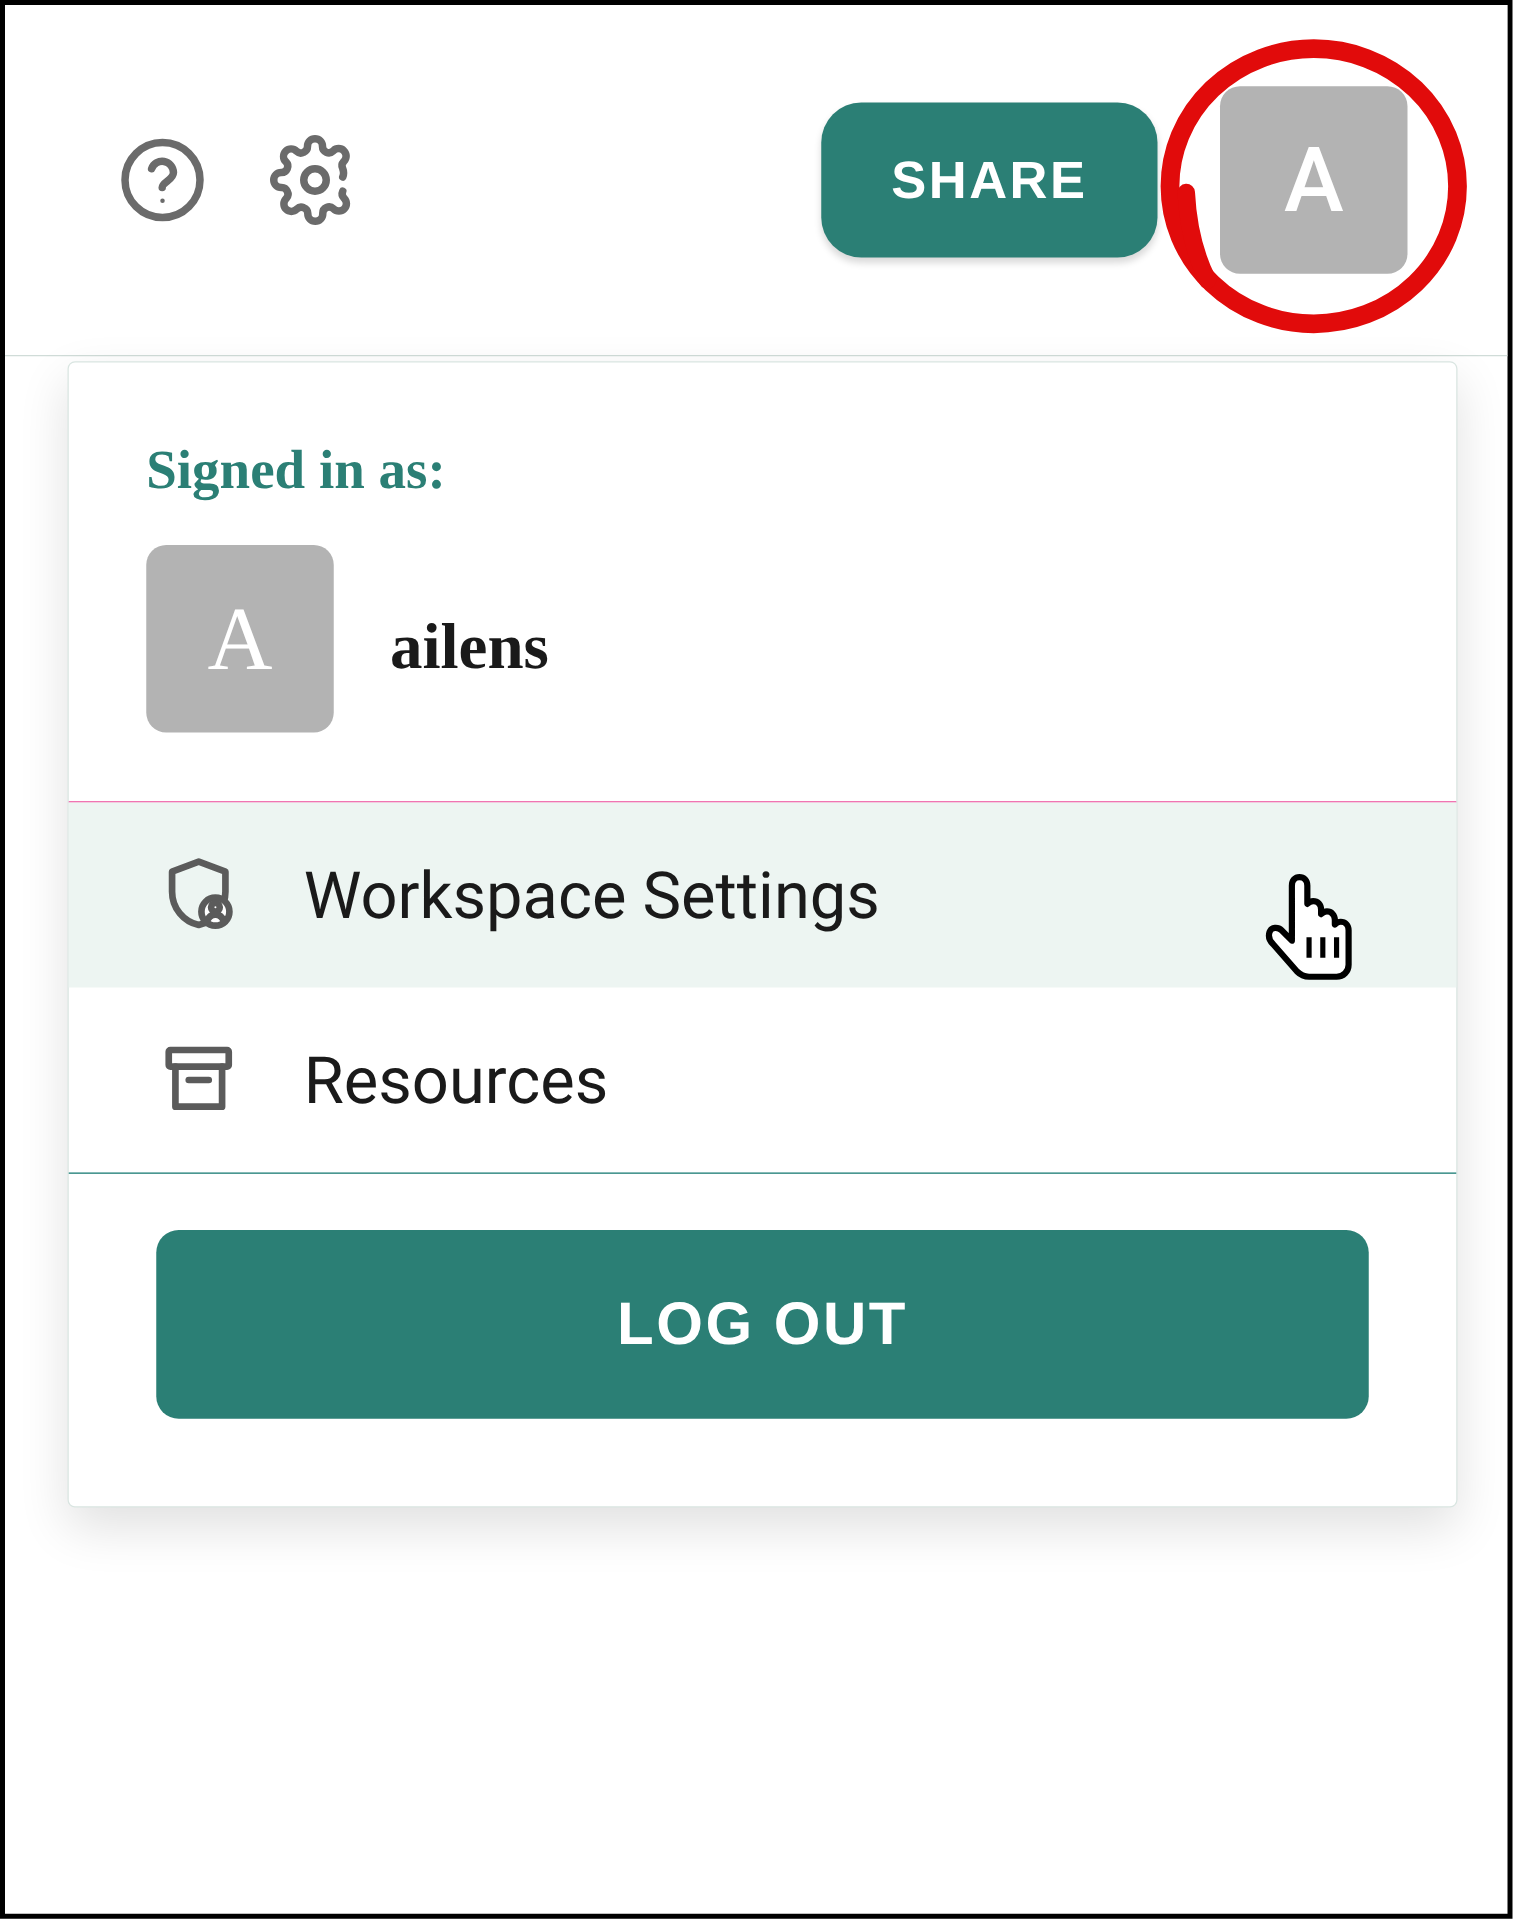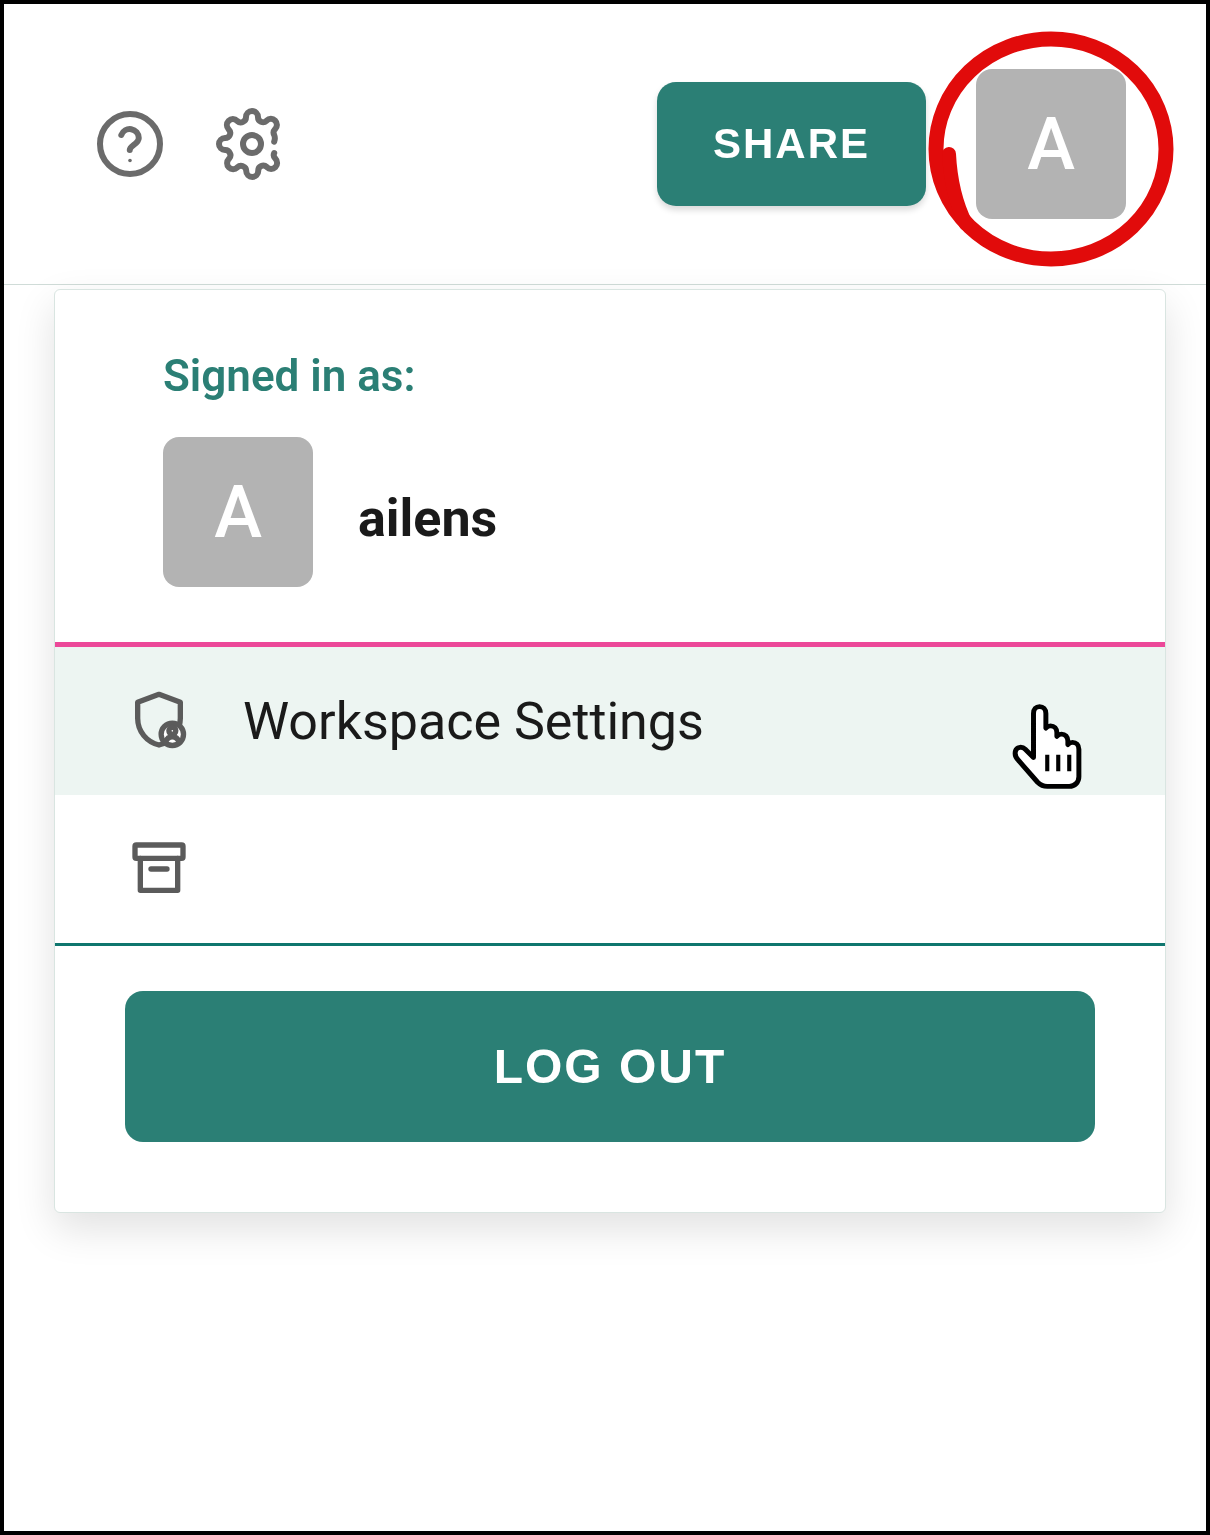--- a/index.html
+++ b/index.html
@@ -38,21 +38,21 @@
       height: 72px;
     }
     .share-button {
       background: #2b7f75;
       color: #fff;
       font-weight: 700;
       font-size: 42px;
       letter-spacing: 2px;
       padding: 38px 56px;
       border: none;
-      border-radius: 19px;
+      border-radius: 32px;
       cursor: pointer;
       box-shadow: 0 4px 6px rgba(0,0,0,0.15);
     }
     .spacer {
       flex: 1;
     }
     .avatar-top-wrap {
       position: relative;
     }
     .avatar-top {
@@ -84,22 +84,23 @@
       top: 285px;
       left: 50px;
       right: 40px;
       background: #fff;
       border: 1px solid #d9e5e1;
       border-radius: 6px;
       box-shadow: 0 16px 40px rgba(0,0,0,0.12);
       z-index: 5;
     }
     .dropdown-header {
-      padding: 60px 70px 55px 108px;
-      border-bottom: 5px solid #ec4899;
+      padding: 60px 70px 55px 62px;
+      border-bottom: 1px solid #ec4899;
+      font-family: Liberation Serif, serif;
     }
     .signed-in-label {
       color: #2b7f75;
       font-size: 44px;
       font-weight: 600;
       margin-bottom: 35px;
     }
     .user-row {
       display: flex;
       align-items: center;
@@ -153,21 +154,21 @@
     .cursor-hand {
       position: absolute;
       right: 60px;
       top: 50px;
       width: 110px;
       height: 110px;
       pointer-events: none;
     }
     .dropdown-footer {
       padding: 45px 70px 70px 70px;
-      border-top: 3px solid #0f766e;
+      border-top: 1px solid #0f766e;
     }
     .logout-button {
       width: 100%;
       background: #2b7f75;
       color: #fff;
       font-size: 48px;
       font-weight: 700;
       letter-spacing: 2px;
       padding: 48px 0;
       border: none;
@@ -233,19 +234,20 @@
     </div>
 
     <div class="menu-item">
       <span class="menu-item-icon">
         <svg viewBox="0 0 24 24" fill="none" stroke="#5b5b5b" stroke-width="2" stroke-linecap="round" stroke-linejoin="round">
           <rect x="3" y="3" width="18" height="5" rx="0.5"></rect>
           <path d="M5 8 v12 h14 V8"></path>
           <line x1="9" y1="12" x2="15" y2="12"></line>
         </svg>
       </span>
+      <span>Resources</span>
     </div>
   </div>
 
   <div class="dropdown-footer">
     <button class="logout-button">LOG OUT</button>
   </div>
 </div>
 
 </body></html>

